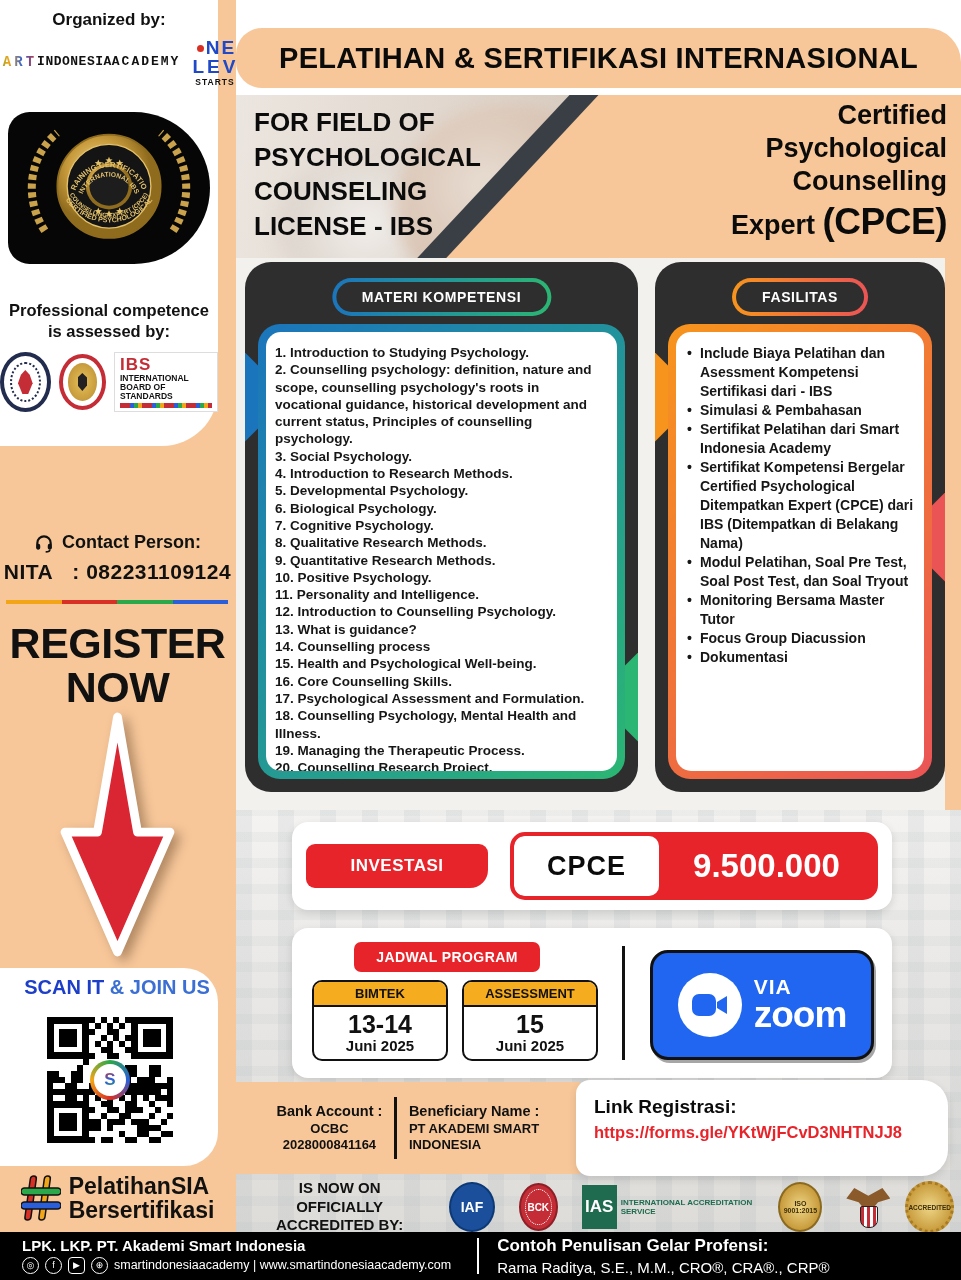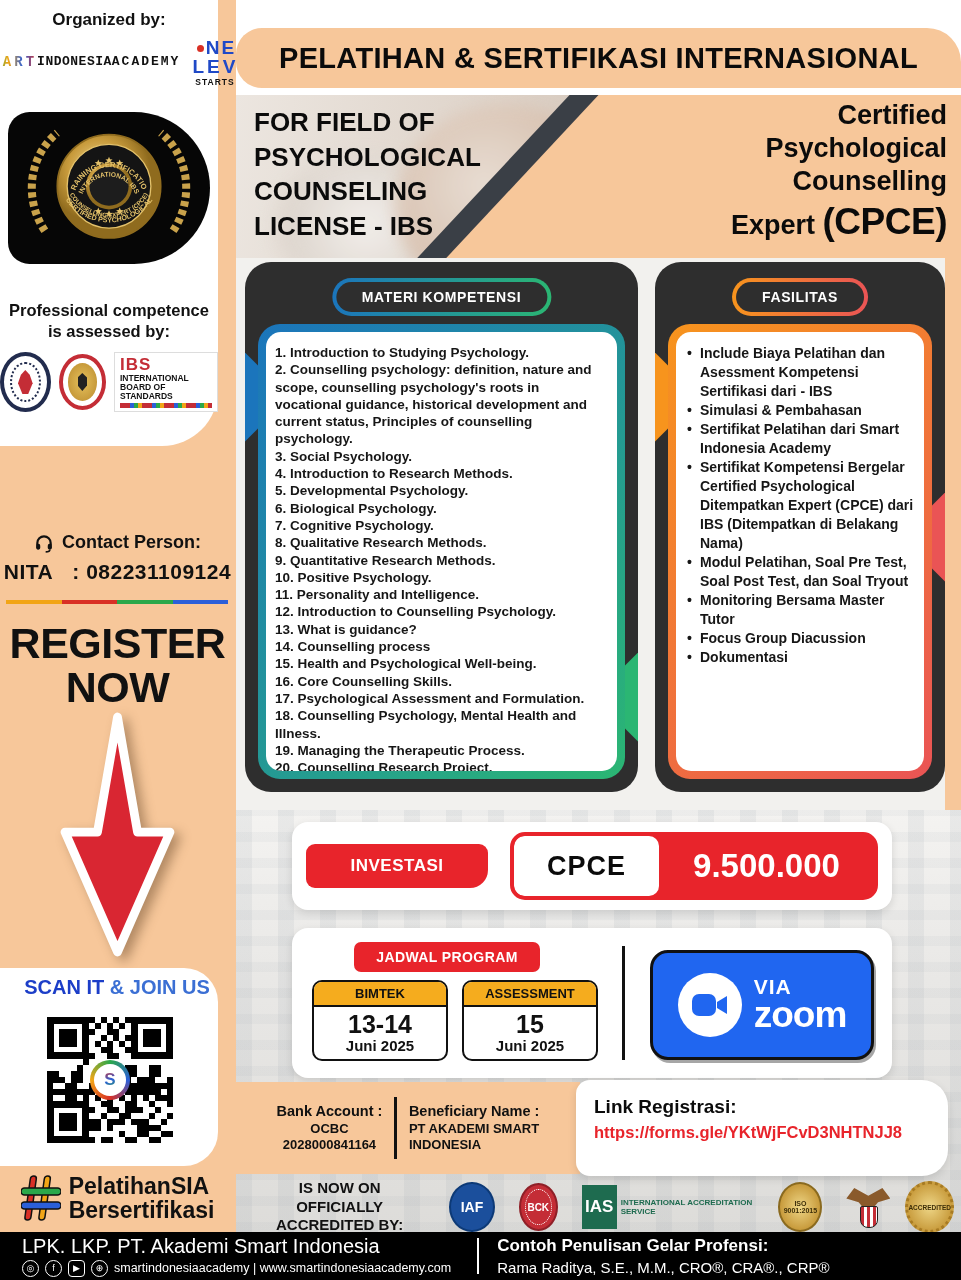--- a/index.html
+++ b/index.html
@@ -171,21 +171,21 @@
   .logo-eagle .shield{position:absolute;left:14px;top:22px;width:16px;height:20px;
      background:repeating-linear-gradient(90deg,#C42D36 0 3px,#fff 3px 6px);border:1.5px solid #222;
      border-radius:2px 2px 8px 8px;}
   .logo-accr{width:46px;height:46px;border-radius:50%;background:radial-gradient(#EED687,#C89B3C 75%);
      border:3px dotted #a87b22;display:flex;align-items:center;justify-content:center;
      font-size:6.5px;font-weight:bold;color:#3d2e08;text-align:center;}
 
   
   .footer{left:0;top:1232px;width:961px;height:48px;background:#000;color:#fff;display:flex;align-items:center;}
   .footer-left{margin-left:22px;display:flex;flex-direction:column;gap:3px;line-height:1.1;}
-  .footer-company{font-size:20px;font-weight:normal;}
+  .footer-company{font-size:15px;font-weight:bold;}
   .footer-social{display:flex;align-items:center;gap:6px;font-size:12.5px;}
   .soc-ic{display:inline-flex;width:15px;height:15px;border:1.3px solid #fff;border-radius:4px;
      align-items:center;justify-content:center;font-size:9px;line-height:1;}
   .soc-ic.round{border-radius:50%;}
   .footer-div{width:2px;height:36px;background:#fff;margin:0 18px 0 26px;}
   .footer-right{display:flex;flex-direction:column;gap:3px;line-height:1.15;}
   .footer-gelar-label{font-size:17px;font-weight:bold;}
   .footer-gelar{font-size:15px;}
 </style>
 </head>

